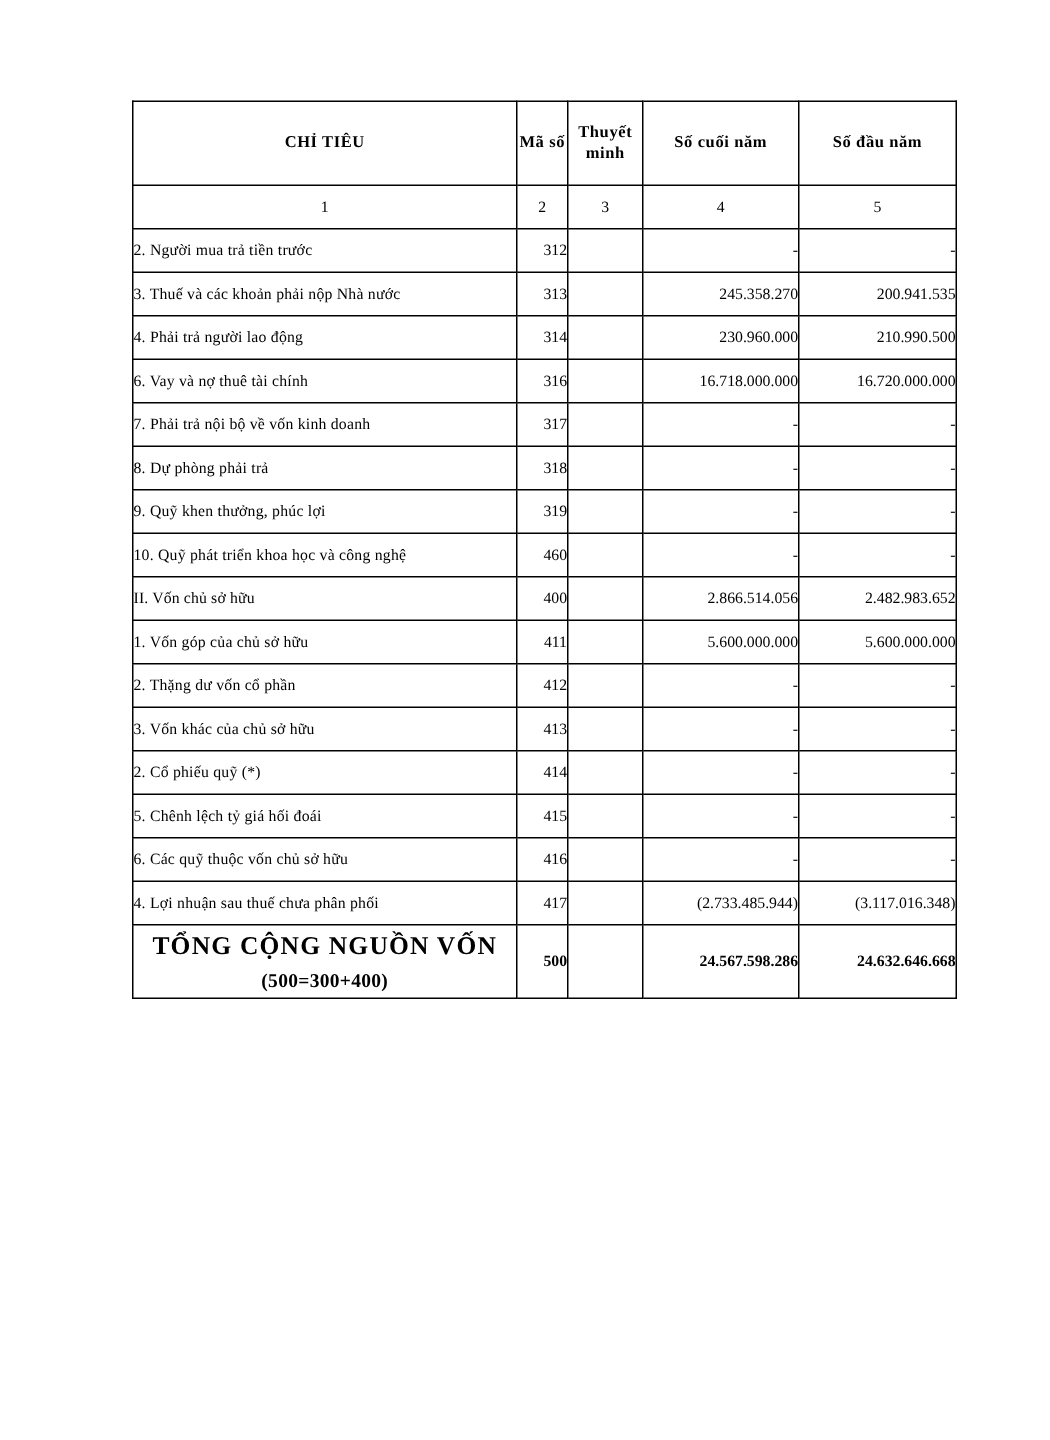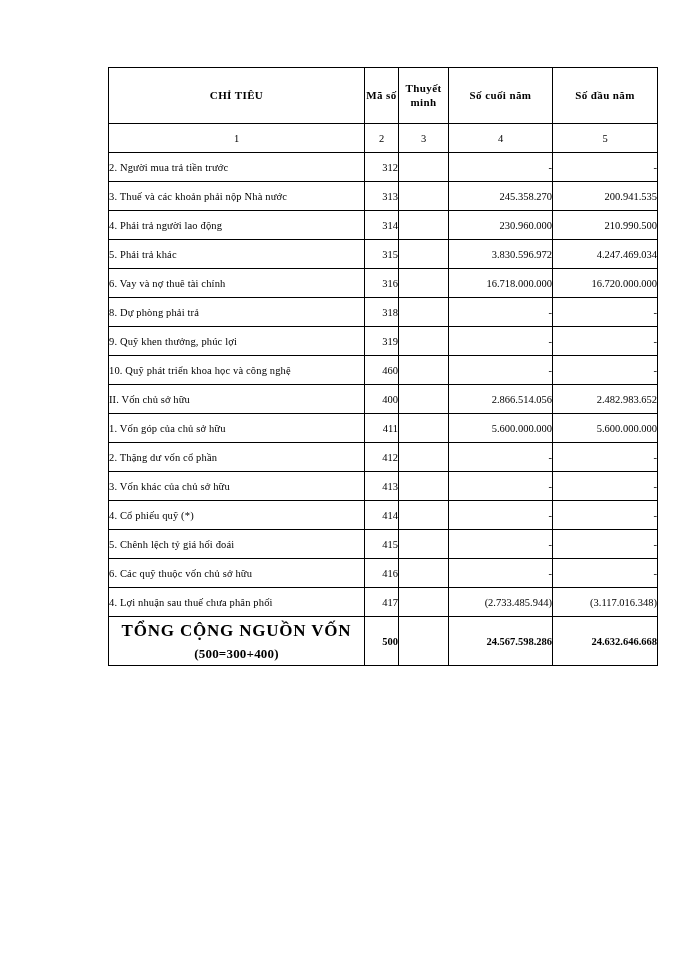--- a/index.html
+++ b/index.html
@@ -17,21 +17,21 @@
 
   .page {
     position: relative;
     width: 700px;
     height: 960px;
     overflow: hidden;
   }
 
   .table-wrap {
     position: absolute;
-    left: 108px;
+    left: 88px;
     top: 67px;
     width: 549px;
   }
 
   table.balance {
     border-collapse: collapse;
     table-layout: fixed;
     width: 549px;
     font-size: 10.5px;
   }
@@ -164,32 +164,32 @@
             <td class="cell-num">200.941.535</td>
           </tr>
           <tr class="data-row">
             <td class="cell-indicator">4. Phải trả người lao động</td>
             <td class="cell-code">314</td>
             <td class="cell-note"></td>
             <td class="cell-num">230.960.000</td>
             <td class="cell-num">210.990.500</td>
           </tr>
           <tr class="data-row">
-            <td class="cell-indicator">5. Phải trả khác</td>
-            <td class="cell-code">315</td>
-            <td class="cell-note"></td>
-            <td class="cell-num">3.830.596.972</td>
-            <td class="cell-num">4.247.469.034</td>
-          </tr>
-          <tr class="data-row">
             <td class="cell-indicator">6. Vay và nợ thuê tài chính</td>
             <td class="cell-code">316</td>
             <td class="cell-note"></td>
             <td class="cell-num">16.718.000.000</td>
             <td class="cell-num">16.720.000.000</td>
+          </tr>
+          <tr class="data-row">
+            <td class="cell-indicator">7. Phải trả nội bộ về vốn kinh doanh</td>
+            <td class="cell-code">317</td>
+            <td class="cell-note"></td>
+            <td class="cell-num">-</td>
+            <td class="cell-num">-</td>
           </tr>
           <tr class="data-row">
             <td class="cell-indicator">8. Dự phòng phải trả</td>
             <td class="cell-code">318</td>
             <td class="cell-note"></td>
             <td class="cell-num">-</td>
             <td class="cell-num">-</td>
           </tr>
           <tr class="data-row">
             <td class="cell-indicator">9. Quỹ khen thưởng, phúc lợi</td>
@@ -227,21 +227,21 @@
             <td class="cell-num">-</td>
           </tr>
           <tr class="data-row">
             <td class="cell-indicator">3. Vốn khác của chủ sở hữu</td>
             <td class="cell-code">413</td>
             <td class="cell-note"></td>
             <td class="cell-num">-</td>
             <td class="cell-num">-</td>
           </tr>
           <tr class="data-row">
-            <td class="cell-indicator">4. Cổ phiếu quỹ (*)</td>
+            <td class="cell-indicator">2. Cổ phiếu quỹ (*)</td>
             <td class="cell-code">414</td>
             <td class="cell-note"></td>
             <td class="cell-num">-</td>
             <td class="cell-num">-</td>
           </tr>
           <tr class="data-row">
             <td class="cell-indicator">5. Chênh lệch tỷ giá hối đoái</td>
             <td class="cell-code">415</td>
             <td class="cell-note"></td>
             <td class="cell-num">-</td>

